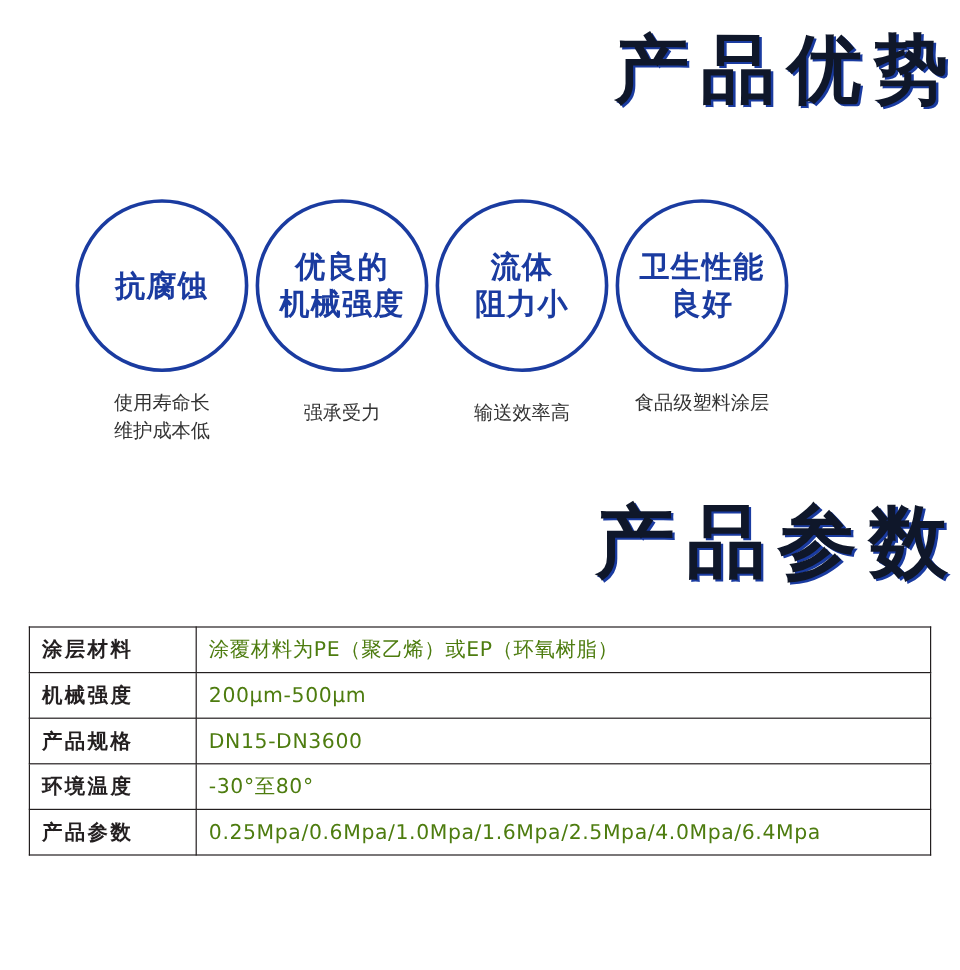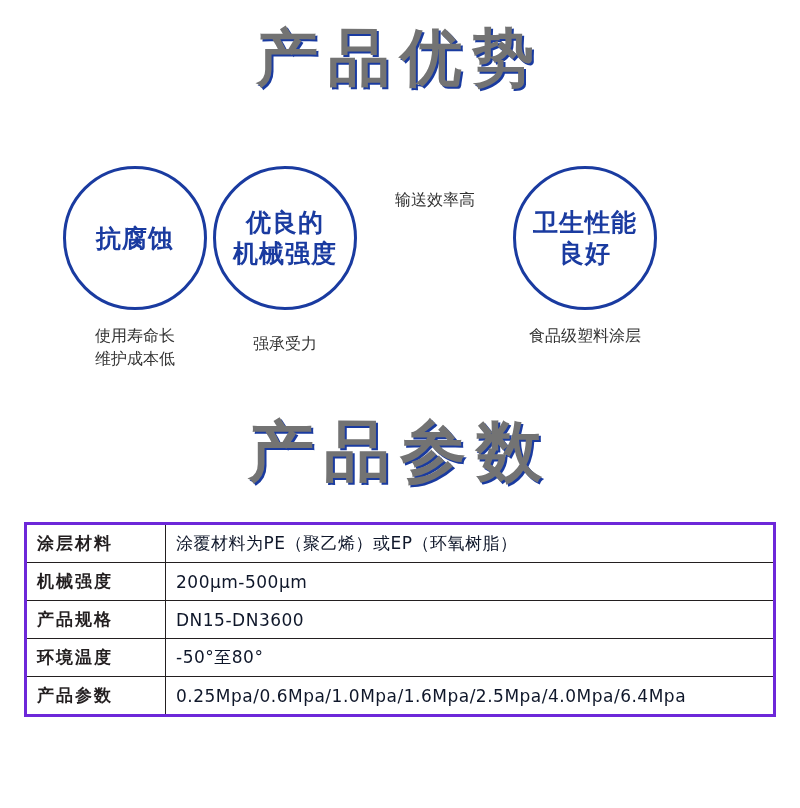--- a/index.html
+++ b/index.html
@@ -15,23 +15,23 @@
     overflow: hidden;
   }
   .page {
     position: relative;
     width: 800px;
     height: 808px;
   }
 
   
   .section-title {
-    text-align: center;
+    text-align: right;
     font-weight: bold;
-    color: #737373;
+    color: #0f172a;
     letter-spacing: 10px;
     font-family: "DejaVu Sans", sans-serif;
   }
   #advantages-title {
     position: absolute;
     top: 22px;
     left: 0;
     width: 800px;
     font-size: 62px;
     line-height: 72px;
@@ -95,29 +95,29 @@
   .adv-item:nth-child(3) .adv-caption { margin-top: 22px; }
   .adv-item:nth-child(4) .adv-caption { width: 170px; }
 
   
   #params-table {
     position: absolute;
     top: 522px;
     left: 24px;
     width: 752px;
     border-collapse: collapse;
-    border: 3px solid #6d28d9;
+    border: 1px solid #6d28d9;
     table-layout: fixed;
   }
   #params-table td {
     border: 1px solid #231f20;
     height: 37px;
     padding: 0 10px;
     font-size: 17px;
-    color: #0f172a;
+    color: #4d7c0f;
     font-family: "DejaVu Sans", sans-serif;
     vertical-align: middle;
   }
   #params-table td.key {
     width: 118px;
     font-weight: bold;
     letter-spacing: 2px;
     text-align: left;
     color: #231f20;
   }
@@ -144,20 +144,24 @@
 
     <div class="adv-item">
       <div class="adv-circle">
         <span class="adv-label">优良的
 机械强度</span>
       </div>
       <div class="adv-caption">强承受力</div>
     </div>
 
     <div class="adv-item">
+      <div class="adv-circle">
+        <span class="adv-label">流体
+阻力小</span>
+      </div>
       <div class="adv-caption">输送效率高</div>
     </div>
 
     <div class="adv-item">
       <div class="adv-circle">
         <span class="adv-label">卫生性能
 良好</span>
       </div>
       <div class="adv-caption">食品级塑料涂层</div>
     </div>
@@ -175,21 +179,21 @@
       <tr>
         <td class="key">机械强度</td>
         <td class="val">200μm-500μm</td>
       </tr>
       <tr>
         <td class="key">产品规格</td>
         <td class="val">DN15-DN3600</td>
       </tr>
       <tr>
         <td class="key">环境温度</td>
-        <td class="val">-50°至80°</td>
+        <td class="val">-30°至80°</td>
       </tr>
       <tr>
         <td class="key">产品参数</td>
         <td class="val">0.25Mpa/0.6Mpa/1.0Mpa/1.6Mpa/2.5Mpa/4.0Mpa/6.4Mpa</td>
       </tr>
     </tbody>
   </table>
 
 </div>
 

